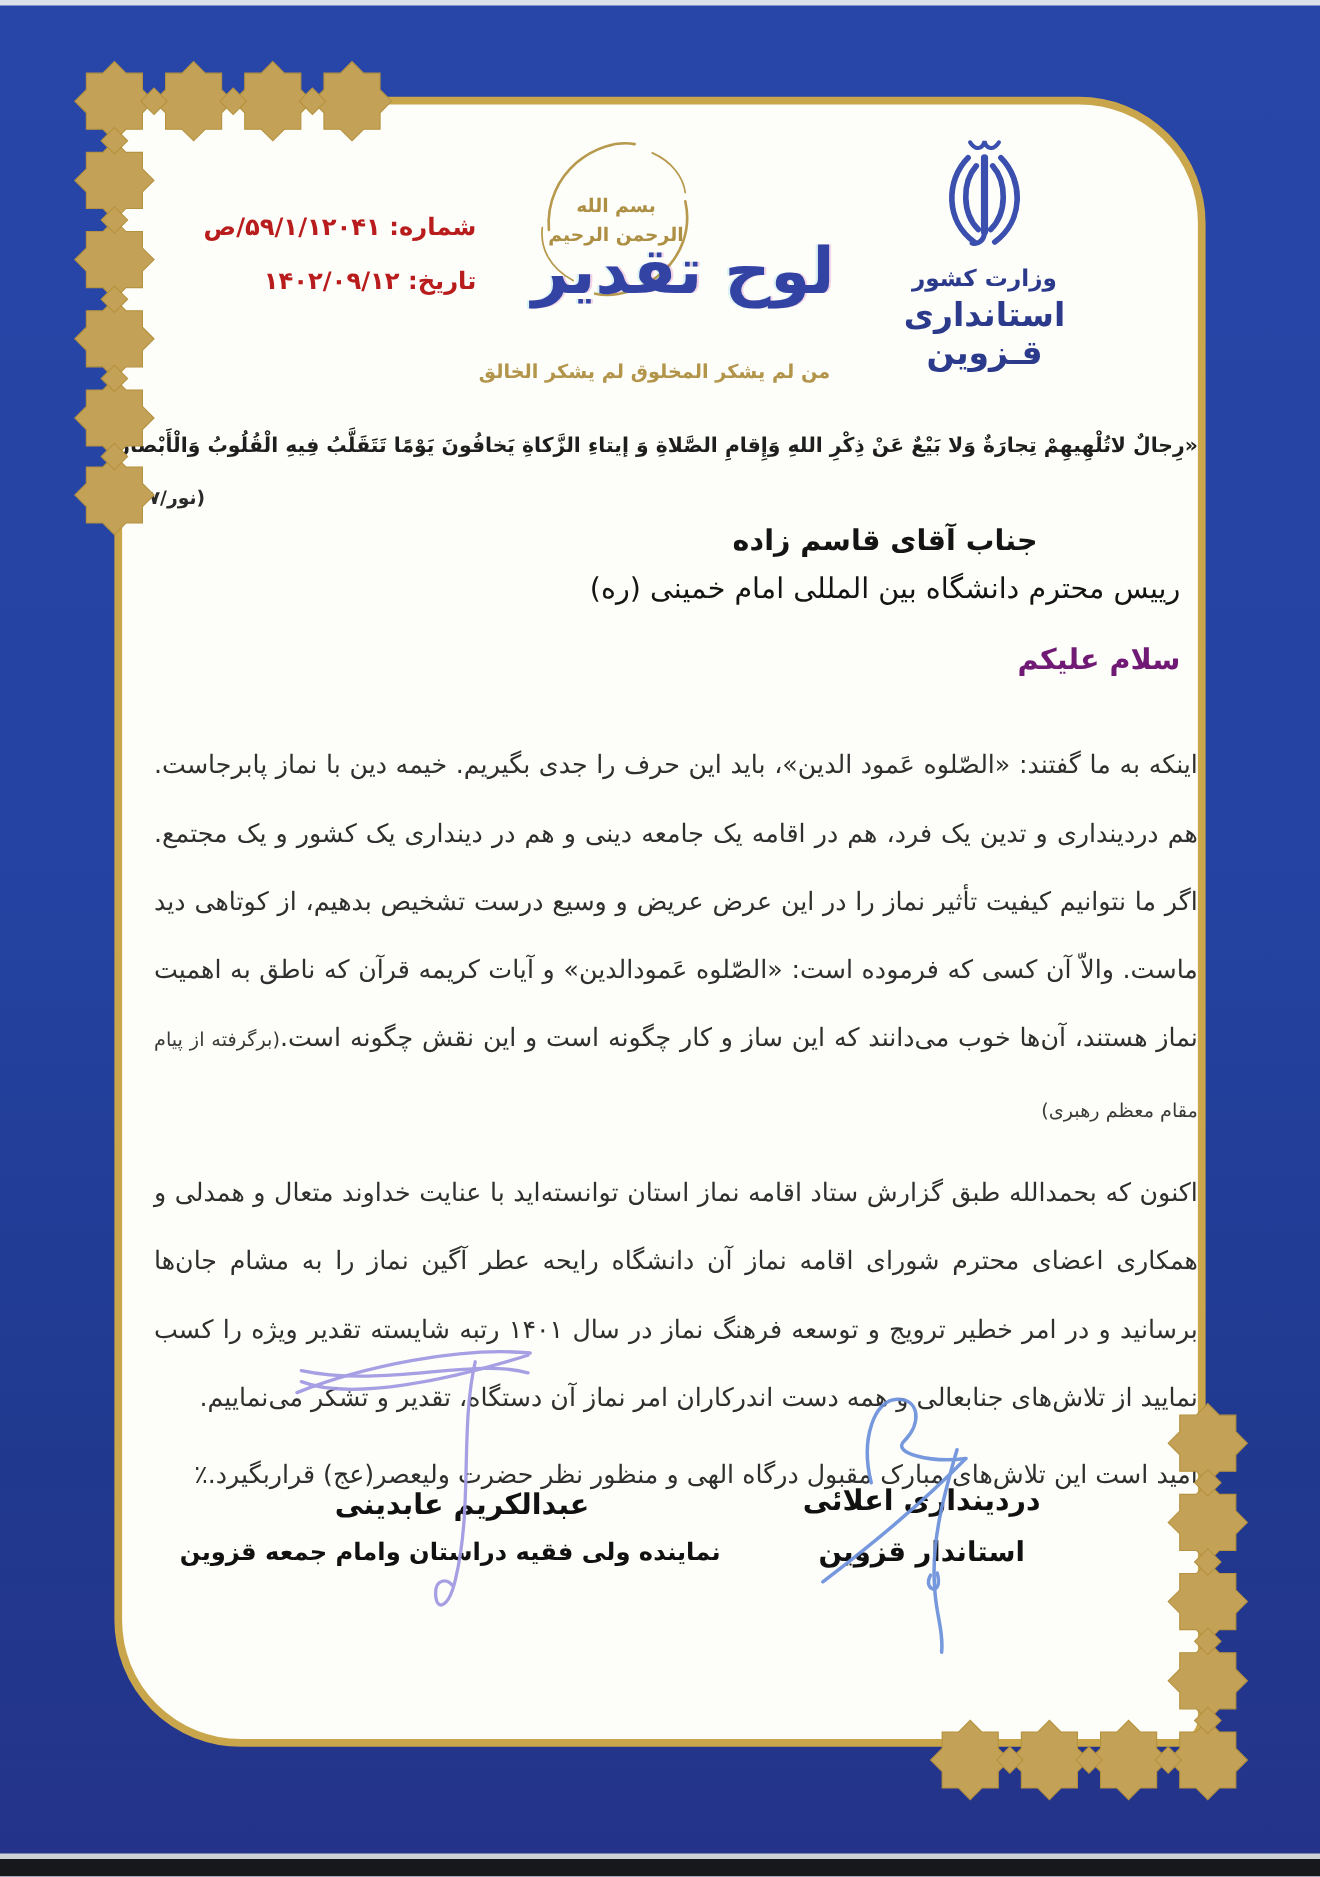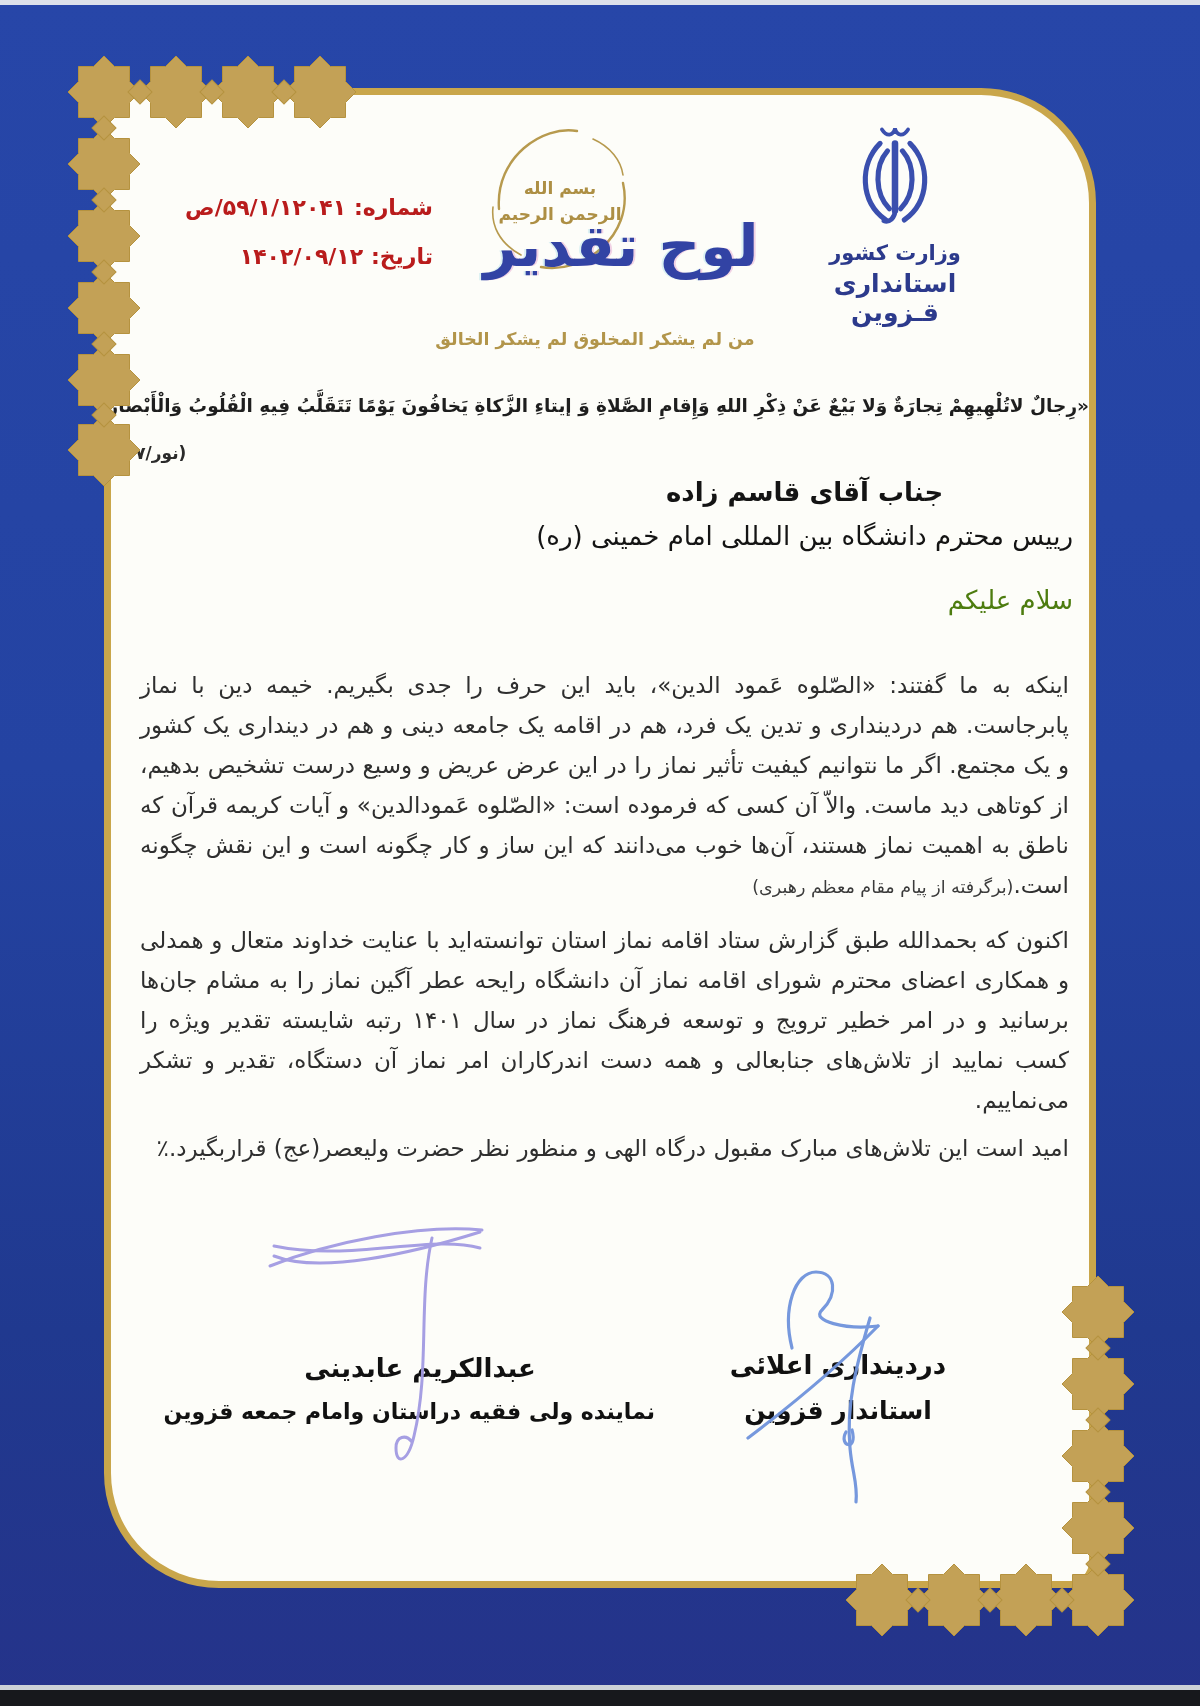--- a/index.html
+++ b/index.html
@@ -34,34 +34,34 @@
   
   .cert-title{position:absolute;left:240px;top:120px;width:540px;text-align:center;
     color:#3243a4;font-size:58px;font-weight:700;line-height:1.1;letter-spacing:-2px;
     text-shadow:2px 0 0 rgba(201,62,160,.22), -2px 0 0 rgba(70,190,215,.18);}
   .hadith{position:absolute;left:234px;top:234px;width:500px;text-align:center;
     color:#b2954a;font-size:17.5px;font-weight:600;}
   
   .ministry{position:absolute;left:679px;top:26px;width:210px;text-align:center;color:#2c3a8c;}
   .ministry svg{display:block;margin:0 auto;}
   .ministry-name{margin:8px 0 0 0;font-size:21px;font-weight:700;}
-  .governorate-name{margin:4px 0 0 0;font-size:25px;font-weight:700;}
+  .governorate-name{margin:4px 0 0 0;font-size:30px;font-weight:700;}
   
   .verse{position:absolute;left:0;top:300px;width:100%;text-align:center;
     white-space:nowrap;font-size:18.5px;font-weight:600;color:#1e1e1e;letter-spacing:-0.2px;}
   .verse-ref{position:absolute;left:6px;top:348px;color:#2a2a2a;font-size:17px;font-weight:600;}
   
   .recipient{position:absolute;right:16px;top:382px;text-align:right;color:#141414;}
   .recipient-name{font-size:26px;font-weight:700;text-align:center;}
   .recipient-title{margin-top:14px;font-size:26px;font-weight:400;}
-  .salutation{position:absolute;right:16px;top:490px;font-size:26px;font-weight:400;color:#4d7c0f;}
-  
-  .letter-body{position:absolute;left:8px;right:20px;top:570px;
+  .salutation{position:absolute;right:16px;top:490px;font-size:26px;font-weight:700;color:#701a75;}
+  
+  .letter-body{position:absolute;left:8px;right:0;top:570px;
     text-align:justify;text-justify:inter-word;
-    font-size:23px;line-height:40px;color:#2f2f2f;margin-left:21px;}
+    font-size:23px;line-height:62px;color:#2f2f2f;margin-left:21px;}
   .letter-body p{margin:0;}
   .letter-body .p2{margin-top:13px;}
   .letter-body .p3{margin-top:8px;}
   .p1-ref{font-size:17.5px;color:#3a3a3a;}
   
   .sig{position:absolute;text-align:center;color:#111;}
   .sig-right{left:582px;top:1255px;width:290px;}
   .sig-left{left:74px;top:1258px;width:470px;}
   .sig-name{font-size:26px;font-weight:700;}
   .sig-title{margin-top:16px;font-size:24px;font-weight:700;white-space:nowrap;}

